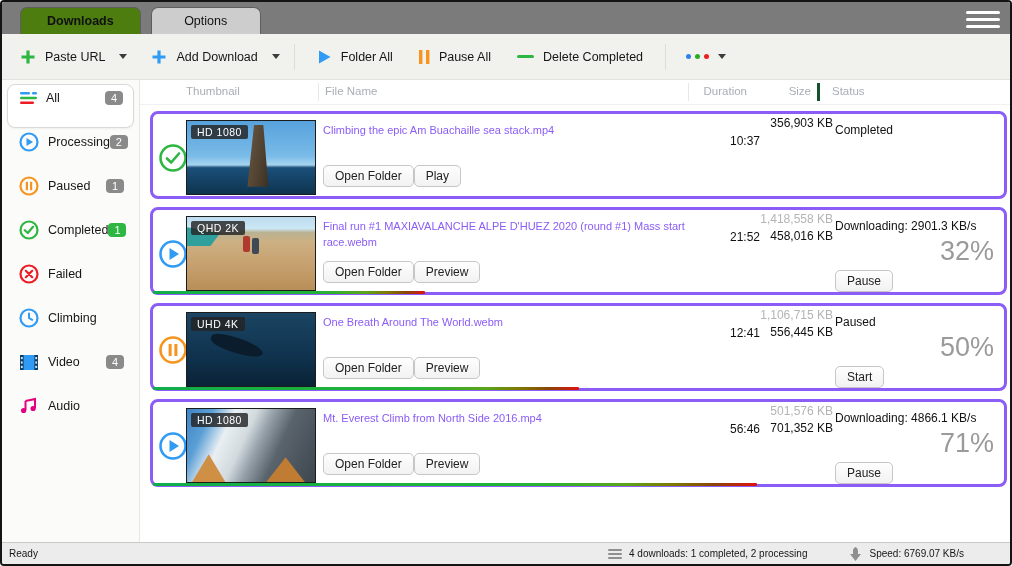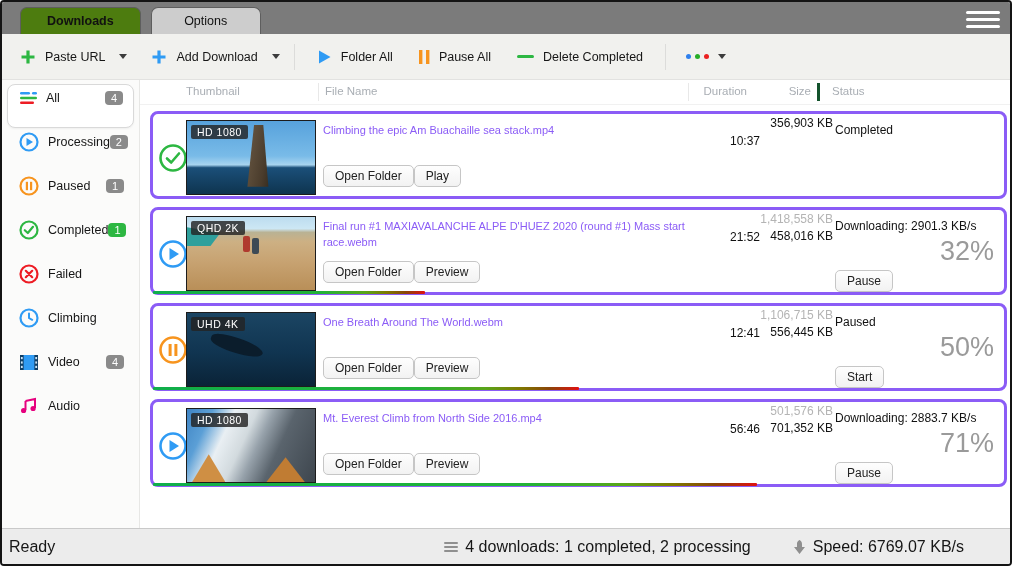--- a/index.html
+++ b/index.html
@@ -63,21 +63,21 @@
   .t-bike { background:linear-gradient(180deg,#bcdcef 0%,#cde7f4 16%,#b9b294 21%,#cdb083 34%,#c7a271 62%,#b98f58 100%); }
   .t-bike::before { content:""; position:absolute; left:0; top:14%; width:26%; height:26%; background:#2fa09c; clip-path:polygon(0 0,100% 30%,70% 100%,0 100%); }
   .t-bike::after { content:""; position:absolute; left:44%; top:26%; width:5%; height:22%; background:#b03a2e; border-radius:2px; box-shadow:9px 2px 0 #3d4a55; }
   .t-whale { background:linear-gradient(180deg,#1b4563 0%,#103450 55%,#0a2337 100%); }
   .t-whale::after { content:""; position:absolute; left:18%; top:34%; width:42%; height:20%; background:#0b1d2c; border-radius:50% 60% 60% 50%; transform:rotate(18deg); }
   .t-everest { background:linear-gradient(115deg,#3f84c4 0%,#5b9fd6 16%,#e9eff3 30%,#d2dade 44%,#97a2ab 54%,#5a646d 68%,#3e464e 100%); }
   .t-everest::before { content:""; position:absolute; left:4%; bottom:0; width:26%; height:38%; background:#cf8f44; clip-path:polygon(50% 0,100% 100%,0 100%); }
   .t-everest::after { content:""; position:absolute; right:8%; bottom:0; width:30%; height:34%; background:#c07c33; clip-path:polygon(50% 0,100% 100%,0 100%); }
 
   
-  .statusbar { height:36px; background:#ececec; border-top:1px solid #c9c9c9; display:flex; align-items:center; font-size:16px; color:#161616; flex-shrink:0; }
+  .statusbar { height:22px; background:#ececec; border-top:1px solid #c9c9c9; display:flex; align-items:center; font-size:10px; color:#161616; flex-shrink:0; }
   .sb-ready { flex:1; padding-left:7px; }
   .sb-group { display:flex; align-items:center; gap:7px; }
   .sb-gap { width:42px; }
   .sb-pad { width:46px; }
   .listicon { display:flex; flex-direction:column; gap:2px; }
   .listicon i { display:block; width:14px; height:2px; background:#8f8f8f; border-radius:1px; }
   svg { display:block; }
 </style>
 </head>
 <body>
@@ -345,21 +345,21 @@
           <div class="fname">Mt. Everest Climb from North Side 2016.mp4</div>
           <div class="fbtns">
             <button class="btn">Open Folder</button>
             <button class="btn">Preview</button>
           </div>
           <div class="dur">56:46</div>
           <div class="sizes">
             <div class="size-total">501,576 KB</div>
             <div class="size-done">701,352 KB</div>
           </div>
-          <div class="stat">Downloading: 2883.7 KB/s</div>
+          <div class="stat">Downloading: 4866.1 KB/s</div>
           <div class="pct">71%</div>
           <button class="btn actbtn">Pause</button>
           <div class="pbar" style="width: 71%;"></div>
         </div>
 
       </div>
     </main>
   </div>
 
   <div class="statusbar">

